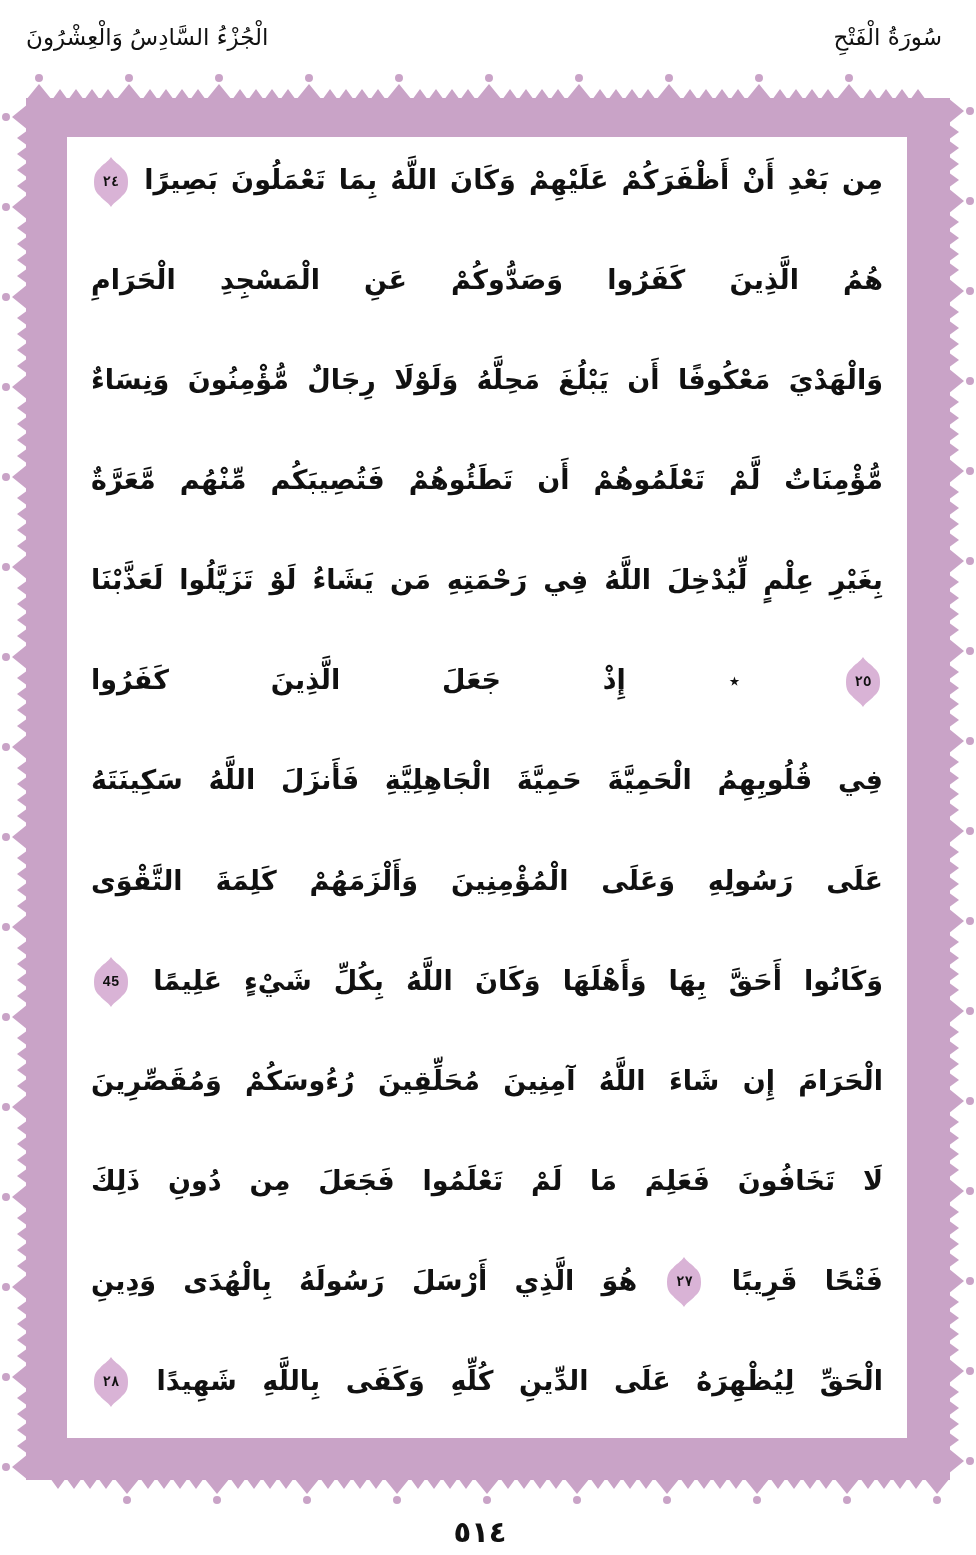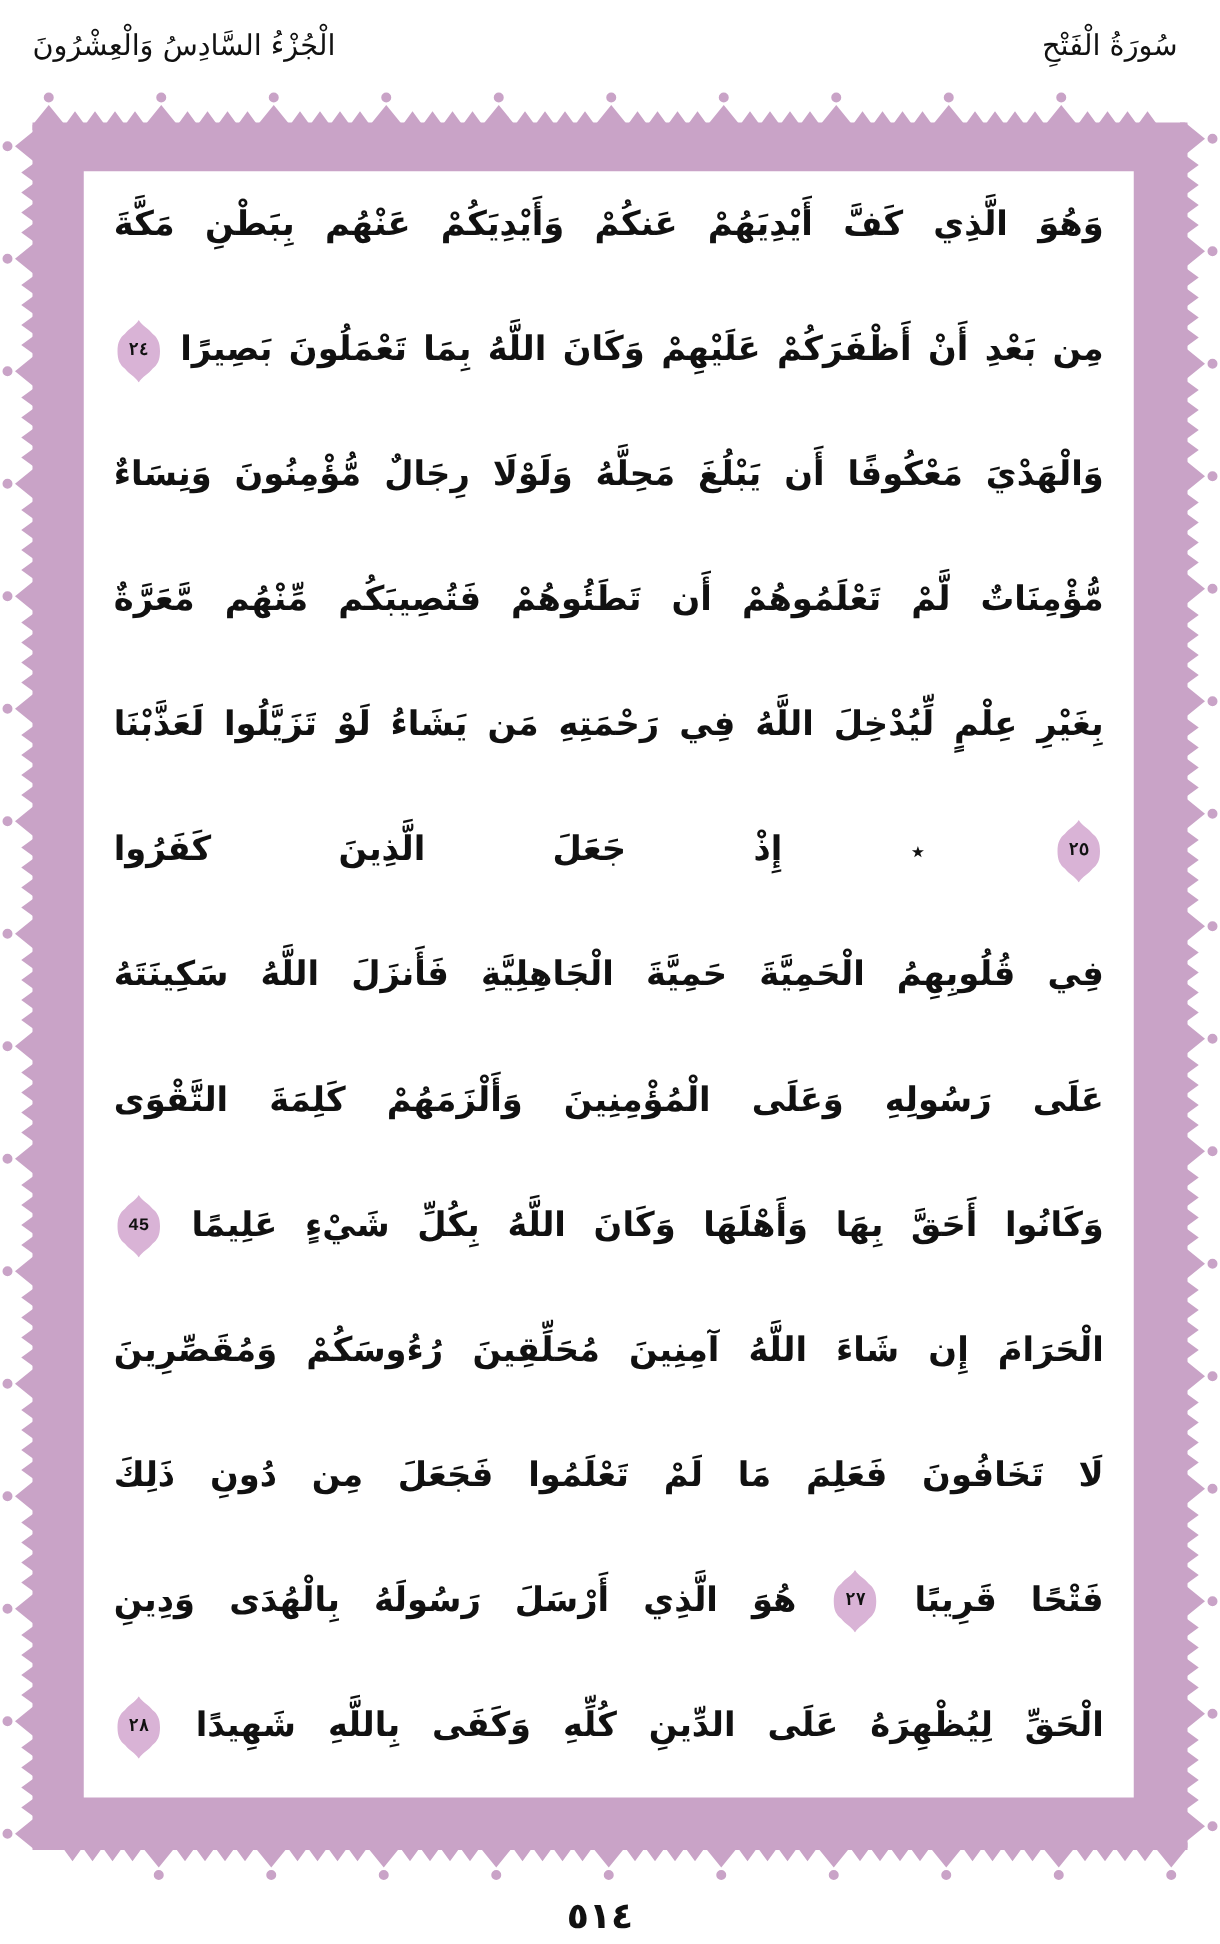--- a/index.html
+++ b/index.html
@@ -51,27 +51,27 @@
 
   <svg class="frame" id="frame-svg" viewBox="0 0 976 1555" xmlns="http://www.w3.org/2000/svg" aria-hidden="true">
       <path d="M26 98 H950 V1480 H26 Z M67 137 V1438 H907 V137 Z" fill="#c9a3c7" fill-rule="evenodd"></path>
       <path d="M0 0 L13 -16 L26 0 L34 -11 L42 0 L50 -11 L58 0 L66 -11 L74 0 L82 -11 L90 0 L103 -16 L116 0 L124 -11 L132 0 L140 -11 L148 0 L156 -11 L164 0 L172 -11 L180 0 L193 -16 L206 0 L214 -11 L222 0 L230 -11 L238 0 L246 -11 L254 0 L262 -11 L270 0 L283 -16 L296 0 L304 -11 L312 0 L320 -11 L328 0 L336 -11 L344 0 L352 -11 L360 0 L373 -16 L386 0 L394 -11 L402 0 L410 -11 L418 0 L426 -11 L434 0 L442 -11 L450 0 L463 -16 L476 0 L484 -11 L492 0 L500 -11 L508 0 L516 -11 L524 0 L532 -11 L540 0 L553 -16 L566 0 L574 -11 L582 0 L590 -11 L598 0 L606 -11 L614 0 L622 -11 L630 0 L643 -16 L656 0 L664 -11 L672 0 L680 -11 L688 0 L696 -11 L704 0 L712 -11 L720 0 L733 -16 L746 0 L754 -11 L762 0 L770 -11 L778 0 L786 -11 L794 0 L802 -11 L810 0 L823 -16 L836 0 L844 -11 L852 0 L860 -11 L868 0 L876 -11 L884 0 L892 -11 L900 0 L924 0 L924 4 L0 4 Z M9 -22 a4 4 0 1 0 8 0 a4 4 0 1 0 -8 0 Z M99 -22 a4 4 0 1 0 8 0 a4 4 0 1 0 -8 0 Z M189 -22 a4 4 0 1 0 8 0 a4 4 0 1 0 -8 0 Z M279 -22 a4 4 0 1 0 8 0 a4 4 0 1 0 -8 0 Z M369 -22 a4 4 0 1 0 8 0 a4 4 0 1 0 -8 0 Z M459 -22 a4 4 0 1 0 8 0 a4 4 0 1 0 -8 0 Z M549 -22 a4 4 0 1 0 8 0 a4 4 0 1 0 -8 0 Z M639 -22 a4 4 0 1 0 8 0 a4 4 0 1 0 -8 0 Z M729 -22 a4 4 0 1 0 8 0 a4 4 0 1 0 -8 0 Z M819 -22 a4 4 0 1 0 8 0 a4 4 0 1 0 -8 0 Z" transform="translate(26,100)" fill="#c9a3c7"></path>
       <path d="M0 0 L13 -16 L26 0 L34 -11 L42 0 L50 -11 L58 0 L66 -11 L74 0 L82 -11 L90 0 L103 -16 L116 0 L124 -11 L132 0 L140 -11 L148 0 L156 -11 L164 0 L172 -11 L180 0 L193 -16 L206 0 L214 -11 L222 0 L230 -11 L238 0 L246 -11 L254 0 L262 -11 L270 0 L283 -16 L296 0 L304 -11 L312 0 L320 -11 L328 0 L336 -11 L344 0 L352 -11 L360 0 L373 -16 L386 0 L394 -11 L402 0 L410 -11 L418 0 L426 -11 L434 0 L442 -11 L450 0 L463 -16 L476 0 L484 -11 L492 0 L500 -11 L508 0 L516 -11 L524 0 L532 -11 L540 0 L553 -16 L566 0 L574 -11 L582 0 L590 -11 L598 0 L606 -11 L614 0 L622 -11 L630 0 L643 -16 L656 0 L664 -11 L672 0 L680 -11 L688 0 L696 -11 L704 0 L712 -11 L720 0 L733 -16 L746 0 L754 -11 L762 0 L770 -11 L778 0 L786 -11 L794 0 L802 -11 L810 0 L823 -16 L836 0 L844 -11 L852 0 L860 -11 L868 0 L876 -11 L884 0 L892 -11 L900 0 L924 0 L924 4 L0 4 Z M9 -22 a4 4 0 1 0 8 0 a4 4 0 1 0 -8 0 Z M99 -22 a4 4 0 1 0 8 0 a4 4 0 1 0 -8 0 Z M189 -22 a4 4 0 1 0 8 0 a4 4 0 1 0 -8 0 Z M279 -22 a4 4 0 1 0 8 0 a4 4 0 1 0 -8 0 Z M369 -22 a4 4 0 1 0 8 0 a4 4 0 1 0 -8 0 Z M459 -22 a4 4 0 1 0 8 0 a4 4 0 1 0 -8 0 Z M549 -22 a4 4 0 1 0 8 0 a4 4 0 1 0 -8 0 Z M639 -22 a4 4 0 1 0 8 0 a4 4 0 1 0 -8 0 Z M729 -22 a4 4 0 1 0 8 0 a4 4 0 1 0 -8 0 Z M819 -22 a4 4 0 1 0 8 0 a4 4 0 1 0 -8 0 Z" transform="translate(950,1478) rotate(180)" fill="#c9a3c7"></path>
       <path d="M0 0 L13 -16 L26 0 L34 -11 L42 0 L50 -11 L58 0 L66 -11 L74 0 L82 -11 L90 0 L103 -16 L116 0 L124 -11 L132 0 L140 -11 L148 0 L156 -11 L164 0 L172 -11 L180 0 L193 -16 L206 0 L214 -11 L222 0 L230 -11 L238 0 L246 -11 L254 0 L262 -11 L270 0 L283 -16 L296 0 L304 -11 L312 0 L320 -11 L328 0 L336 -11 L344 0 L352 -11 L360 0 L373 -16 L386 0 L394 -11 L402 0 L410 -11 L418 0 L426 -11 L434 0 L442 -11 L450 0 L463 -16 L476 0 L484 -11 L492 0 L500 -11 L508 0 L516 -11 L524 0 L532 -11 L540 0 L553 -16 L566 0 L574 -11 L582 0 L590 -11 L598 0 L606 -11 L614 0 L622 -11 L630 0 L643 -16 L656 0 L664 -11 L672 0 L680 -11 L688 0 L696 -11 L704 0 L712 -11 L720 0 L733 -16 L746 0 L754 -11 L762 0 L770 -11 L778 0 L786 -11 L794 0 L802 -11 L810 0 L823 -16 L836 0 L844 -11 L852 0 L860 -11 L868 0 L876 -11 L884 0 L892 -11 L900 0 L913 -16 L926 0 L934 -11 L942 0 L950 -11 L958 0 L966 -11 L974 0 L982 -11 L990 0 L1003 -16 L1016 0 L1024 -11 L1032 0 L1040 -11 L1048 0 L1056 -11 L1064 0 L1072 -11 L1080 0 L1093 -16 L1106 0 L1114 -11 L1122 0 L1130 -11 L1138 0 L1146 -11 L1154 0 L1162 -11 L1170 0 L1183 -16 L1196 0 L1204 -11 L1212 0 L1220 -11 L1228 0 L1236 -11 L1244 0 L1252 -11 L1260 0 L1273 -16 L1286 0 L1294 -11 L1302 0 L1310 -11 L1318 0 L1326 -11 L1334 0 L1342 -11 L1350 0 L1363 -16 L1376 0 L1382 0 L1382 4 L0 4 Z M9 -22 a4 4 0 1 0 8 0 a4 4 0 1 0 -8 0 Z M99 -22 a4 4 0 1 0 8 0 a4 4 0 1 0 -8 0 Z M189 -22 a4 4 0 1 0 8 0 a4 4 0 1 0 -8 0 Z M279 -22 a4 4 0 1 0 8 0 a4 4 0 1 0 -8 0 Z M369 -22 a4 4 0 1 0 8 0 a4 4 0 1 0 -8 0 Z M459 -22 a4 4 0 1 0 8 0 a4 4 0 1 0 -8 0 Z M549 -22 a4 4 0 1 0 8 0 a4 4 0 1 0 -8 0 Z M639 -22 a4 4 0 1 0 8 0 a4 4 0 1 0 -8 0 Z M729 -22 a4 4 0 1 0 8 0 a4 4 0 1 0 -8 0 Z M819 -22 a4 4 0 1 0 8 0 a4 4 0 1 0 -8 0 Z M909 -22 a4 4 0 1 0 8 0 a4 4 0 1 0 -8 0 Z M999 -22 a4 4 0 1 0 8 0 a4 4 0 1 0 -8 0 Z M1089 -22 a4 4 0 1 0 8 0 a4 4 0 1 0 -8 0 Z M1179 -22 a4 4 0 1 0 8 0 a4 4 0 1 0 -8 0 Z M1269 -22 a4 4 0 1 0 8 0 a4 4 0 1 0 -8 0 Z M1359 -22 a4 4 0 1 0 8 0 a4 4 0 1 0 -8 0 Z" transform="translate(28,1480) rotate(-90)" fill="#c9a3c7"></path>
       <path d="M0 0 L13 -16 L26 0 L34 -11 L42 0 L50 -11 L58 0 L66 -11 L74 0 L82 -11 L90 0 L103 -16 L116 0 L124 -11 L132 0 L140 -11 L148 0 L156 -11 L164 0 L172 -11 L180 0 L193 -16 L206 0 L214 -11 L222 0 L230 -11 L238 0 L246 -11 L254 0 L262 -11 L270 0 L283 -16 L296 0 L304 -11 L312 0 L320 -11 L328 0 L336 -11 L344 0 L352 -11 L360 0 L373 -16 L386 0 L394 -11 L402 0 L410 -11 L418 0 L426 -11 L434 0 L442 -11 L450 0 L463 -16 L476 0 L484 -11 L492 0 L500 -11 L508 0 L516 -11 L524 0 L532 -11 L540 0 L553 -16 L566 0 L574 -11 L582 0 L590 -11 L598 0 L606 -11 L614 0 L622 -11 L630 0 L643 -16 L656 0 L664 -11 L672 0 L680 -11 L688 0 L696 -11 L704 0 L712 -11 L720 0 L733 -16 L746 0 L754 -11 L762 0 L770 -11 L778 0 L786 -11 L794 0 L802 -11 L810 0 L823 -16 L836 0 L844 -11 L852 0 L860 -11 L868 0 L876 -11 L884 0 L892 -11 L900 0 L913 -16 L926 0 L934 -11 L942 0 L950 -11 L958 0 L966 -11 L974 0 L982 -11 L990 0 L1003 -16 L1016 0 L1024 -11 L1032 0 L1040 -11 L1048 0 L1056 -11 L1064 0 L1072 -11 L1080 0 L1093 -16 L1106 0 L1114 -11 L1122 0 L1130 -11 L1138 0 L1146 -11 L1154 0 L1162 -11 L1170 0 L1183 -16 L1196 0 L1204 -11 L1212 0 L1220 -11 L1228 0 L1236 -11 L1244 0 L1252 -11 L1260 0 L1273 -16 L1286 0 L1294 -11 L1302 0 L1310 -11 L1318 0 L1326 -11 L1334 0 L1342 -11 L1350 0 L1363 -16 L1376 0 L1382 0 L1382 4 L0 4 Z M9 -22 a4 4 0 1 0 8 0 a4 4 0 1 0 -8 0 Z M99 -22 a4 4 0 1 0 8 0 a4 4 0 1 0 -8 0 Z M189 -22 a4 4 0 1 0 8 0 a4 4 0 1 0 -8 0 Z M279 -22 a4 4 0 1 0 8 0 a4 4 0 1 0 -8 0 Z M369 -22 a4 4 0 1 0 8 0 a4 4 0 1 0 -8 0 Z M459 -22 a4 4 0 1 0 8 0 a4 4 0 1 0 -8 0 Z M549 -22 a4 4 0 1 0 8 0 a4 4 0 1 0 -8 0 Z M639 -22 a4 4 0 1 0 8 0 a4 4 0 1 0 -8 0 Z M729 -22 a4 4 0 1 0 8 0 a4 4 0 1 0 -8 0 Z M819 -22 a4 4 0 1 0 8 0 a4 4 0 1 0 -8 0 Z M909 -22 a4 4 0 1 0 8 0 a4 4 0 1 0 -8 0 Z M999 -22 a4 4 0 1 0 8 0 a4 4 0 1 0 -8 0 Z M1089 -22 a4 4 0 1 0 8 0 a4 4 0 1 0 -8 0 Z M1179 -22 a4 4 0 1 0 8 0 a4 4 0 1 0 -8 0 Z M1269 -22 a4 4 0 1 0 8 0 a4 4 0 1 0 -8 0 Z M1359 -22 a4 4 0 1 0 8 0 a4 4 0 1 0 -8 0 Z" transform="translate(948,98) rotate(90)" fill="#c9a3c7"></path>
     </svg>
 
   <div class="text-area" id="quran-lines">
-      <div class="qline"><span class="seg-text">وَهُوَ الَّذِي كَفَّ أَيْدِيَهُمْ عَنكُمْ وَأَيْدِيَكُمْ عَنْهُم بِبَطْنِ مَكَّةَ</span> </div>
       <div class="qline"><span class="seg-text">مِن بَعْدِ أَنْ أَظْفَرَكُمْ عَلَيْهِمْ وَكَانَ اللَّهُ بِمَا تَعْمَلُونَ بَصِيرًا</span> <span class="ayah-marker">
           <svg viewBox="0 0 36 50">
             <path d="M18 0 C21 5 26 7 29 11 C33 14 35 18 35 25 C35 32 33 36 29 39 C26 43 21 45 18 50 C15 45 10 43 7 39 C3 36 1 32 1 25 C1 18 3 14 7 11 C10 7 15 5 18 0 Z" fill="#d9b3d6"></path>
           </svg>
           <span class="ayah-num">٢٤</span>
         </span> </div>
+      <div class="qline"><span class="seg-text">هُمُ الَّذِينَ كَفَرُوا وَصَدُّوكُمْ عَنِ الْمَسْجِدِ الْحَرَامِ</span> </div>
       <div class="qline"><span class="seg-text">وَالْهَدْيَ مَعْكُوفًا أَن يَبْلُغَ مَحِلَّهُ وَلَوْلَا رِجَالٌ مُّؤْمِنُونَ وَنِسَاءٌ</span> </div>
       <div class="qline"><span class="seg-text">مُّؤْمِنَاتٌ لَّمْ تَعْلَمُوهُمْ أَن تَطَئُوهُمْ فَتُصِيبَكُم مِّنْهُم مَّعَرَّةٌ</span> </div>
       <div class="qline"><span class="seg-text">بِغَيْرِ عِلْمٍ لِّيُدْخِلَ اللَّهُ فِي رَحْمَتِهِ مَن يَشَاءُ لَوْ تَزَيَّلُوا لَعَذَّبْنَا</span> </div>
       <div class="qline"> <span class="ayah-marker">
           <svg viewBox="0 0 36 50">
             <path d="M18 0 C21 5 26 7 29 11 C33 14 35 18 35 25 C35 32 33 36 29 39 C26 43 21 45 18 50 C15 45 10 43 7 39 C3 36 1 32 1 25 C1 18 3 14 7 11 C10 7 15 5 18 0 Z" fill="#d9b3d6"></path>
           </svg>
           <span class="ayah-num">٢٥</span>
         </span> <span class="hizb-star">٭</span> <span class="seg-text">إِذْ جَعَلَ الَّذِينَ كَفَرُوا</span> </div>
       <div class="qline"><span class="seg-text">فِي قُلُوبِهِمُ الْحَمِيَّةَ حَمِيَّةَ الْجَاهِلِيَّةِ فَأَنزَلَ اللَّهُ سَكِينَتَهُ</span> </div>

